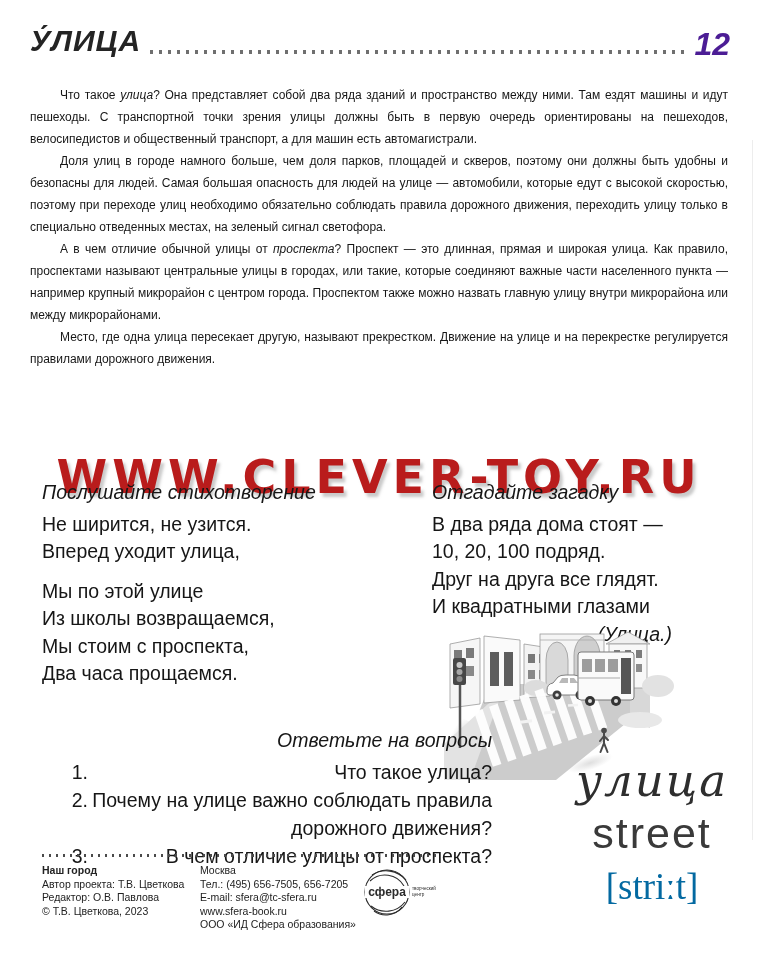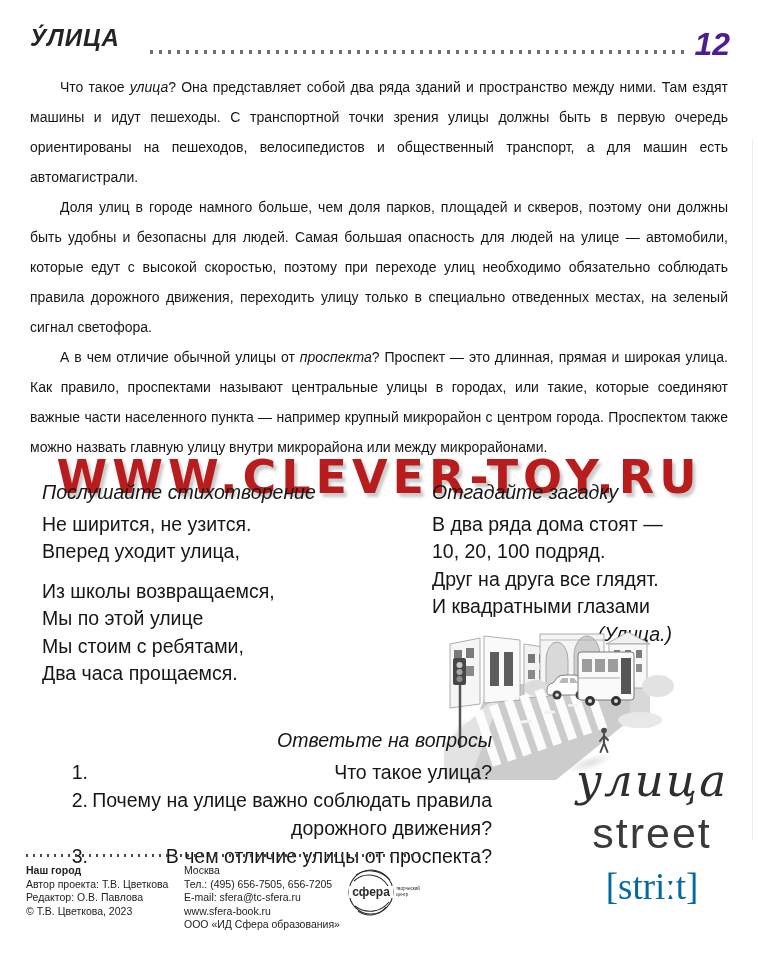--- a/index.html
+++ b/index.html
@@ -6,35 +6,35 @@
   .page {
     position:relative; width:758px; height:960px; margin:0 auto;
     background:#ffffff; overflow:hidden; color:#161616;
     font-family:"Liberation Sans", sans-serif;
   }
   .edge-line { position:absolute; right:5px; top:140px; height:700px; width:1px; background:#ededed; }
 
   
   .header-title {
     position:absolute; left:30px; top:24px; margin:0;
-    font-size:24px; font-weight:bold; font-style:italic; letter-spacing:1px; color:#242424;
+    font-size:30px; font-weight:bold; font-style:italic; letter-spacing:1px; color:#242424;
   }
   .leader {
     position:absolute; left:150px; top:50px; width:538px; height:4px;
     background-image:repeating-linear-gradient(90deg,#6f6f6f 0 3px, transparent 3px 9px);
   }
   .page-number {
     position:absolute; right:28px; top:26px;
     font-size:32px; font-weight:bold; font-style:italic; color:#4c1d95;
   }
 
   
   .body-text {
-    position:absolute; left:30px; top:72px; width:698px; z-index:1;
-    font-size:14px; line-height:30px; text-align:justify;
+    position:absolute; left:30px; top:84px; width:698px; z-index:1;
+    font-size:12px; line-height:22px; text-align:justify;
   }
   .body-text p { margin:0; text-indent:30px; }
   .body-text em { font-style:italic; }
 
   
   .watermark {
     position:absolute; left:0; top:450px; width:100%; z-index:0;
     text-align:center; font-family:"DejaVu Sans", sans-serif;
     font-size:46px; font-weight:bold; letter-spacing:5px;
     color:#b91c1c; text-shadow:3px 4px 3px rgba(150,150,150,0.5);
@@ -62,21 +62,21 @@
   .q-num { flex:0 0 30px; }
   .q-text { flex:1; }
 
   
   .vocab { position:absolute; left:552px; top:758px; width:200px; z-index:1; text-align:center; color:#2e2e2e; }
   .vocab-ru { font-family:"DejaVu Serif", serif; font-style:italic; font-size:45px; line-height:1.0; letter-spacing:2px; }
   .vocab-en { font-size:43px; line-height:1.0; letter-spacing:2px; color:#3a3a3a; margin-top:9px; }
   .vocab-tr { font-family:"Liberation Serif", serif; font-size:37px; line-height:1.0; margin-top:13px; color:#0369a1; }
 
   
-  .footer { position:absolute; left:26px; top:854px; width:398px; z-index:1; }
+  .footer { position:absolute; left:42px; top:854px; width:398px; z-index:1; }
   .footer-dots {
     height:3px; margin-bottom:7px;
     background-image:repeating-linear-gradient(90deg,#4a4a4a 0 2px, transparent 2px 7px);
   }
   .footer-cols { display:flex; font-size:10.5px; line-height:13.5px; color:#222; }
   .f-col1 { width:158px; }
   .f-col2 { width:160px; }
   .f-series { font-weight:bold; }
   .f-logo { margin-left:2px; margin-top:2px; display:flex; align-items:flex-start; }
 
@@ -100,32 +100,33 @@
   <h1 class="header-title">У́ЛИЦА</h1>
   <div class="leader"></div>
   <div class="page-number">12</div>
 
   <div class="watermark">WWW.CLEVER-TOY.RU</div>
 
   <div class="body-text">
     <p><span>Что такое </span><em>улица</em><span>? Она представляет собой два ряда зданий и пространство между ними. Там ездят машины и идут пешеходы. С транспортной точки зрения улицы должны быть в первую очередь ориентированы на пешеходов, велосипедистов и общественный транспорт, а для машин есть автомагистрали.</span></p>
     <p><span>Доля улиц в городе намного больше, чем доля парков, площадей и скверов, поэтому они должны быть удобны и безопасны для людей. Самая большая опасность для людей на улице — автомобили, которые едут с высокой скоростью, поэтому при переходе улиц необходимо обязательно соблюдать правила дорожного движения, переходить улицу только в специально отведенных местах, на зеленый сигнал светофора.</span></p>
     <p><span>А в чем отличие обычной улицы от </span><em>проспекта</em><span>? Проспект — это длинная, прямая и широкая улица. Как правило, проспектами называют центральные улицы в городах, или такие, которые соединяют важные части населенного пункта — например крупный микрорайон с центром города. Проспектом также можно назвать главную улицу внутри микрорайона или между микрорайонами.</span></p>
+    <p><span>Место, где одна улица пересекает другую, называют прекрестком. Движение на улице и на перекрестке регулируется правилами дорожного движения.</span></p>
   </div>
 
   <div class="col col-left">
     <h2 class="section-h">Послушайте стихотворение</h2>
     <div class="stanza">
       <span class="line">Не ширится, не узится.</span>
       <span class="line">Вперед уходит улица,</span>
     </div>
     <div class="stanza">
+      <span class="line">Мы по этой улице</span>
       <span class="line">Из школы возвращаемся,</span>
-      <span class="line">Мы по этой улице</span>
-      <span class="line">Мы стоим с ребятами,</span>
+      <span class="line">Мы стоим с проспекта,</span>
       <span class="line">Два часа прощаемся.</span>
     </div>
   </div>
 
   <div class="col col-right">
     <h2 class="section-h">Отгадайте загадку</h2>
     <div class="stanza">
       <span class="line">В два ряда дома стоят —</span>
       <span class="line">10, 20, 100 подряд.</span>
       <span class="line">Друг на друга все глядят.</span>

